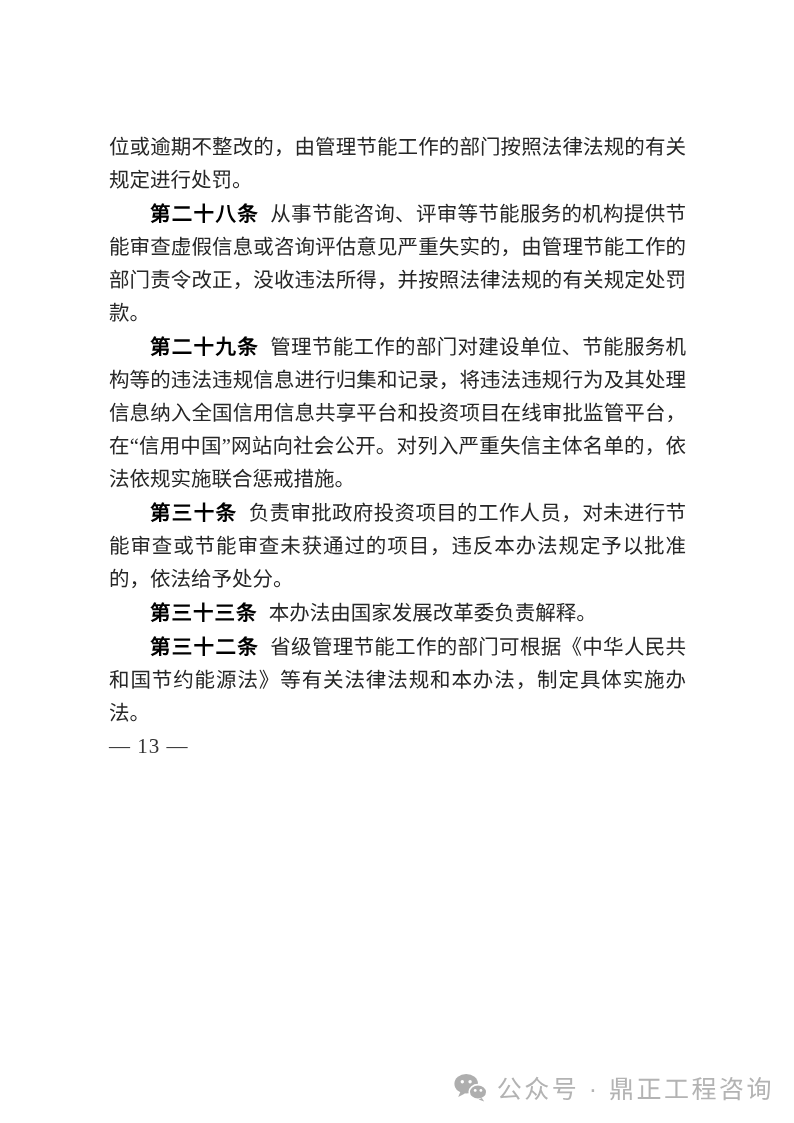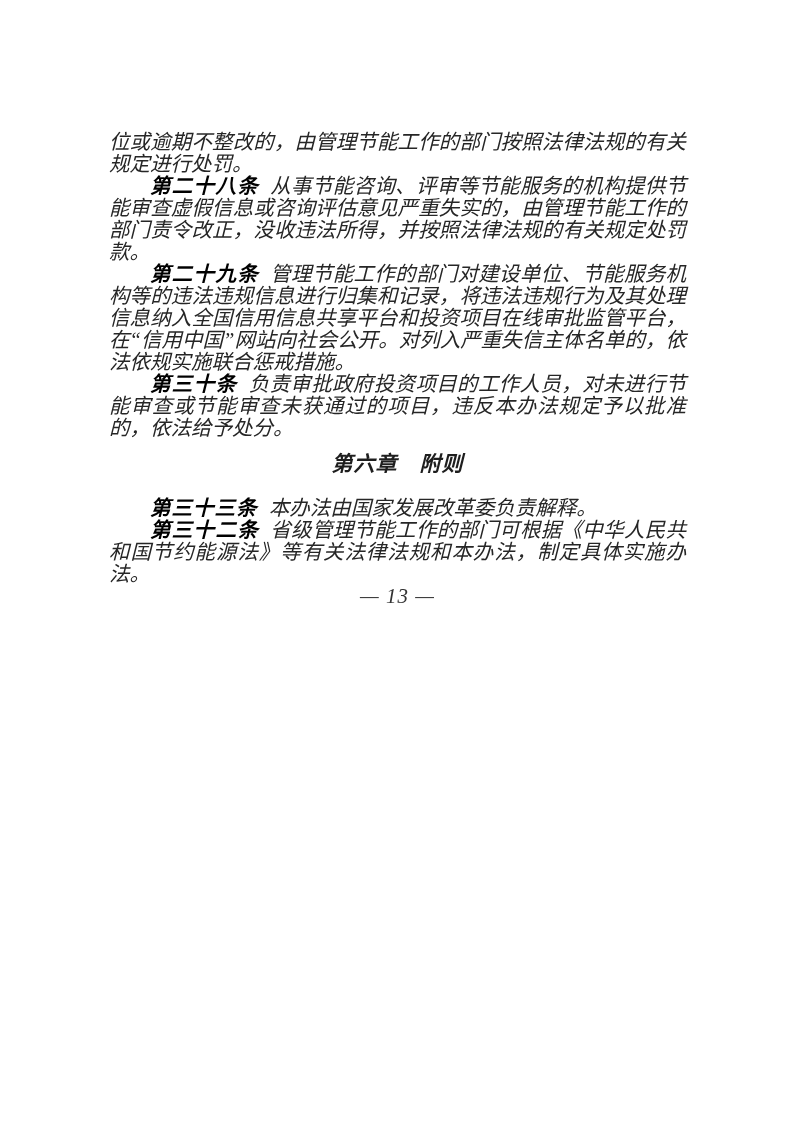--- a/index.html
+++ b/index.html
@@ -15,24 +15,23 @@
     overflow: hidden;
     font-family: "Liberation Serif", "DejaVu Serif", serif;
     color: #262626;
   }
   .text-block {
     position: absolute;
     left: 109px;
     top: 131px;
     width: 577px;
     font-size: 20.5px;
-    line-height: 22px;
+    line-height: 33px;
     text-align: justify;
     text-justify: inter-character;
-    font-style: italic;
   }
   .text-block p {
     margin: 0;
     padding: 0;
   }
   p.article {
     text-indent: 2em;
   }
   .article-label {
     font-family: "Liberation Sans", "DejaVu Sans", sans-serif;
@@ -45,21 +44,21 @@
     text-align: center;
     text-indent: 0;
     font-family: "Liberation Sans", "DejaVu Sans", sans-serif;
     font-weight: 700;
     font-size: 21px;
     color: #1e1e1e;
     margin: 14px 0 22px 0 !important;
     letter-spacing: 1px;
   }
   .page-number {
-    text-align: center;
+    text-align: left;
     padding-right: 8px;
     font-size: 21px;
     color: #333333;
     letter-spacing: 1px;
   }
   .watermark {
     position: absolute;
     top: 1069px;
     right: 20px;
     display: flex;
@@ -88,24 +87,40 @@
 
     <p>位或逾期不整改的，由管理节能工作的部门按照法律法规的有关规定进行处罚。</p>
 
     <p class="article"><span class="article-label">第二十八条</span><span>从事节能咨询、评审等节能服务的机构提供节能审查虚假信息或咨询评估意见严重失实的，由管理节能工作的部门责令改正，没收违法所得，并按照法律法规的有关规定处罚款。</span></p>
 
     <p class="article"><span class="article-label">第二十九条</span><span>管理节能工作的部门对建设单位、节能服务机构等的违法违规信息进行归集和记录，将违法违规行为及其处理信息纳入全国信用信息共享平台和投资项目在线审批监管平台，在“信用中国”网站向社会公开。对列入严重失信主体名单的，依法依规实施联合惩戒措施。</span></p>
 
     <p class="article"><span class="article-label">第三十条</span><span>负责审批政府投资项目的工作人员，对未进行节能审查或节能审查未获通过的项目，违反本办法规定予以批准的，依法给予处分。</span></p>
 
 
-    <p class="chapter-heading">第六章　附则</p>
 
     <p class="article"><span class="article-label">第三十三条</span><span>本办法由国家发展改革委负责解释。</span></p>
 
     <p class="article"><span class="article-label">第三十二条</span><span>省级管理节能工作的部门可根据《中华人民共和国节约能源法》等有关法律法规和本办法，制定具体实施办法。</span></p>
 
     <p class="page-number">— 13 —</p>
 
   </div>
 
+  <div class="watermark">
+    <svg class="wechat-icon" viewBox="0 0 33 29" xmlns="http://www.w3.org/2000/svg" aria-hidden="true">
+      <g fill="#aeaeae">
+        <ellipse cx="12.2" cy="10.8" rx="11.8" ry="9.8"></ellipse>
+        <path d="M6.5 18.5 L4.2 24 L11 20.6 Z"></path>
+        <ellipse cx="24" cy="19" rx="8.8" ry="7.4" stroke="#ffffff" stroke-width="1.6"></ellipse>
+        <path d="M27.8 25 L30.2 28.6 L24.6 26.6 Z"></path>
+      </g>
+      <g fill="#ffffff">
+        <circle cx="8.3" cy="8.8" r="1.7"></circle>
+        <circle cx="16.1" cy="8.8" r="1.7"></circle>
+        <circle cx="21.2" cy="17.4" r="1.4"></circle>
+        <circle cx="26.9" cy="17.4" r="1.4"></circle>
+      </g>
+    </svg>
+    <span>公众号 · 鼎正工程咨询</span>
+  </div>
 
 </div>
 
 </body></html>

